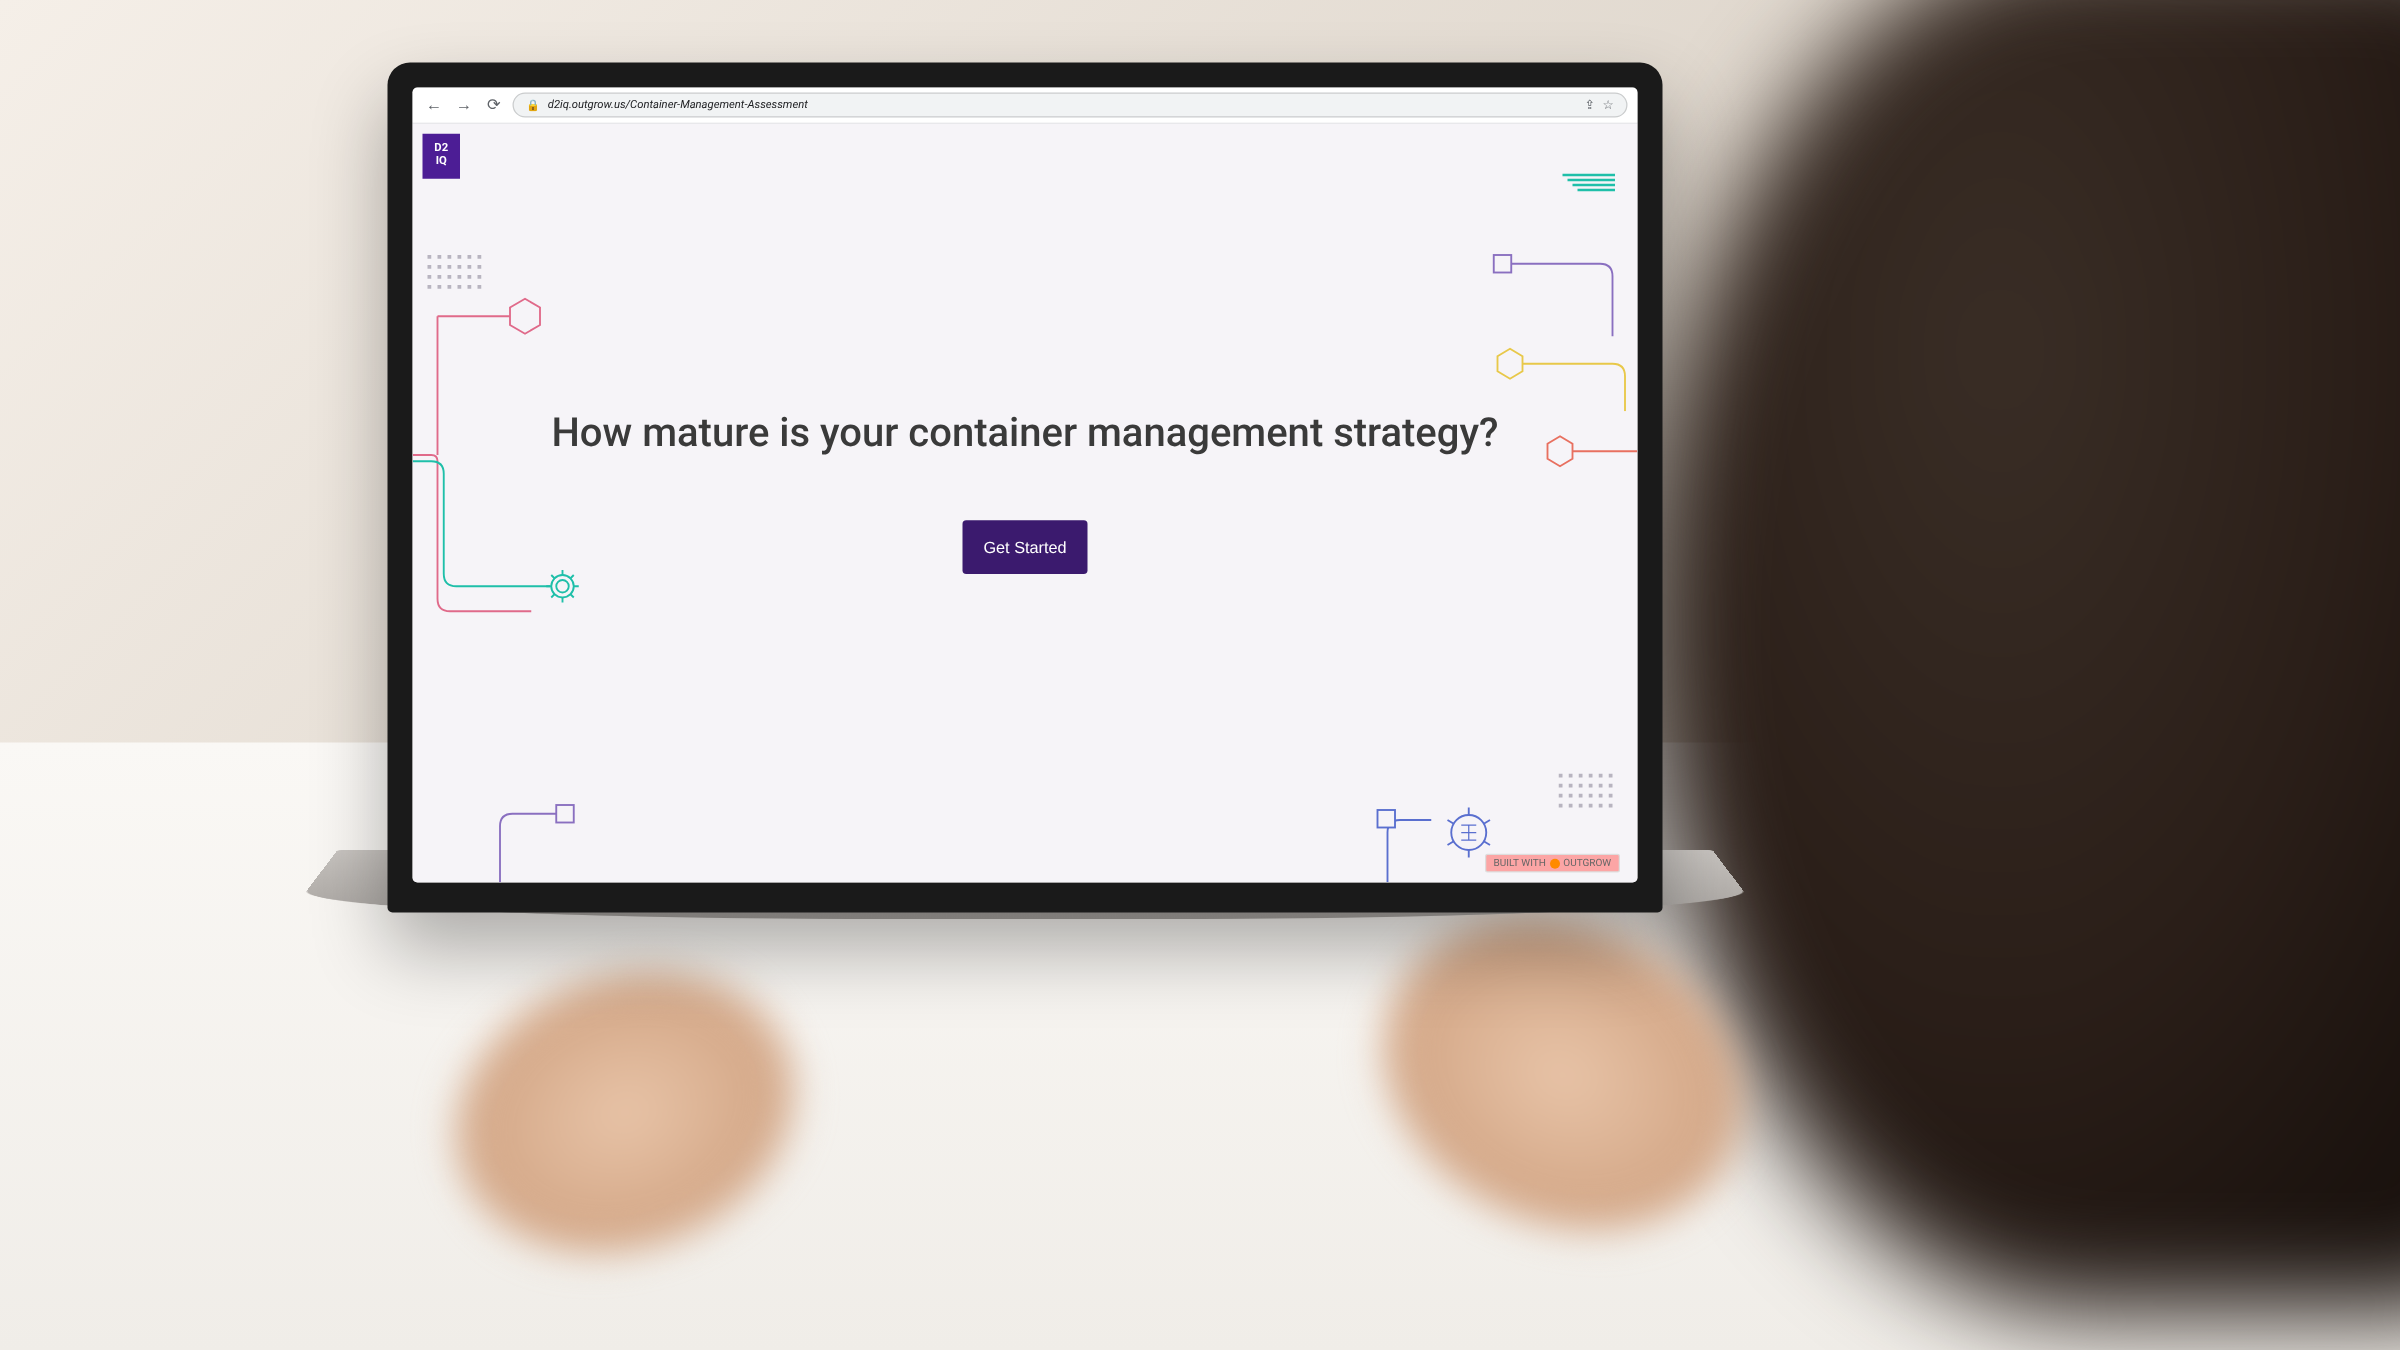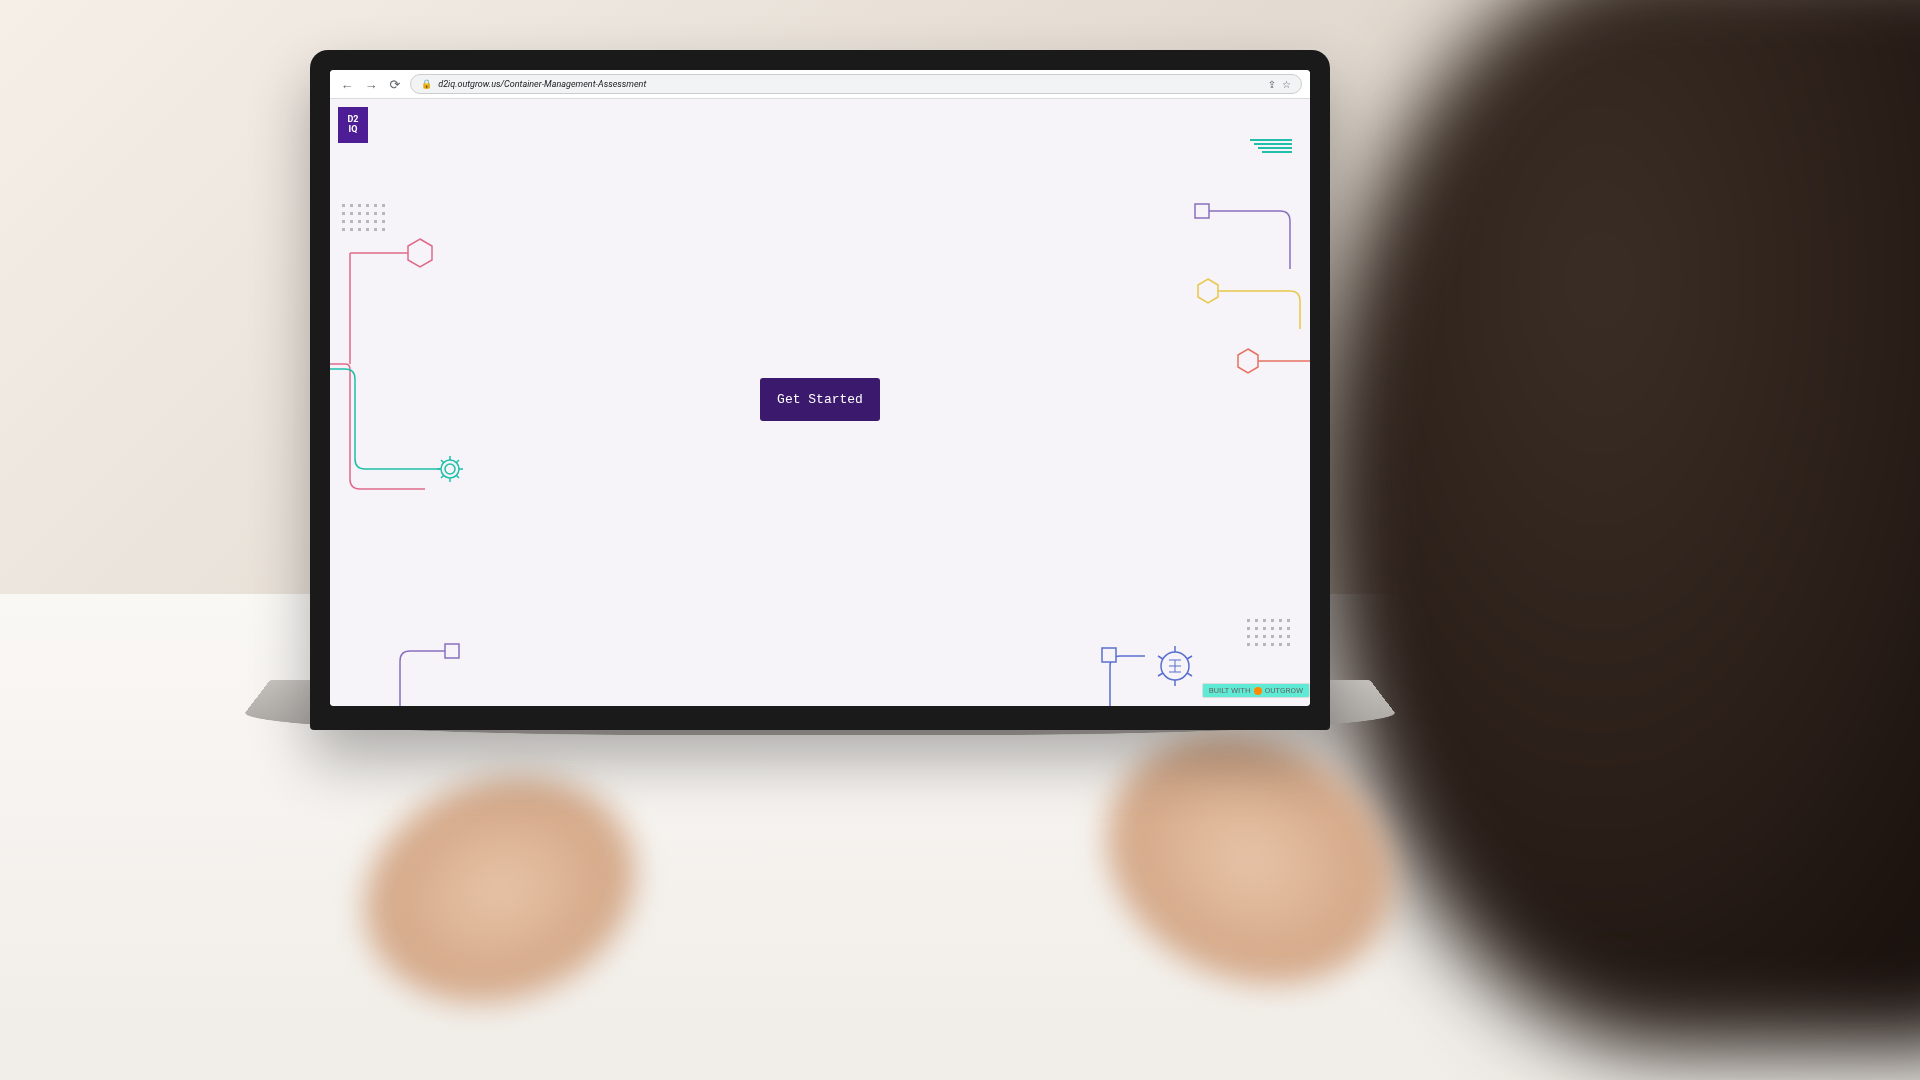--- a/index.html
+++ b/index.html
@@ -240,29 +240,28 @@
       margin-bottom: 48px;
     }
     .cta-button {
       background: #3b1a6e;
       color: #fff;
       border: none;
       padding: 14px 17px;
       font-size: 13px;
       border-radius: 3px;
       cursor: pointer;
-      font-family: Liberation Mono, monospace;
     }
     .badge-bottom {
       position: absolute;
       bottom: 8px;
-      right: 0;
+      right: 14px;
       font-size: 8px;
       color: #666;
-      background: #5eead4;
+      background: #fca5a5;
       border: 1px solid #ddd;
       padding: 2px 6px;
       border-radius: 2px;
       display: flex;
       align-items: center;
       gap: 3px;
     }
     .outgrow-icon {
       width: 8px;
       height: 8px;
@@ -497,20 +496,21 @@
           <path class="line-path" stroke="#5a6fcf" d="M10,70 L10,30 Q10,20 20,20 L45,20"></path>
           <rect x="2" y="12" width="14" height="14" fill="#f6f4f8" stroke="#5a6fcf" stroke-width="1.5"></rect>
           <g transform="translate(75,30)">
             <circle r="14" fill="none" stroke="#5a6fcf" stroke-width="1.5"></circle>
             <path d="M0,-14 L0,-20 M12,-7 L17,-10 M12,7 L17,10 M0,14 L0,20 M-12,7 L-17,10 M-12,-7 L-17,-10" stroke="#5a6fcf" stroke-width="1.5"></path>
             <path d="M-6,-6 L6,-6 M-6,0 L6,0 M-6,6 L6,6 M0,-6 L0,6" stroke="#5a6fcf" stroke-width="1"></path>
           </g>
         </svg>
 
         <div class="page-center">
+          <h1 class="heading">How mature is your container management strategy?</h1>
           <button class="cta-button">Get Started</button>
         </div>
 
         <div class="badge-bottom">
           <span>BUILT WITH</span>
           <span class="outgrow-icon"></span>
           <span>OUTGROW</span>
         </div>
       </div>
 

